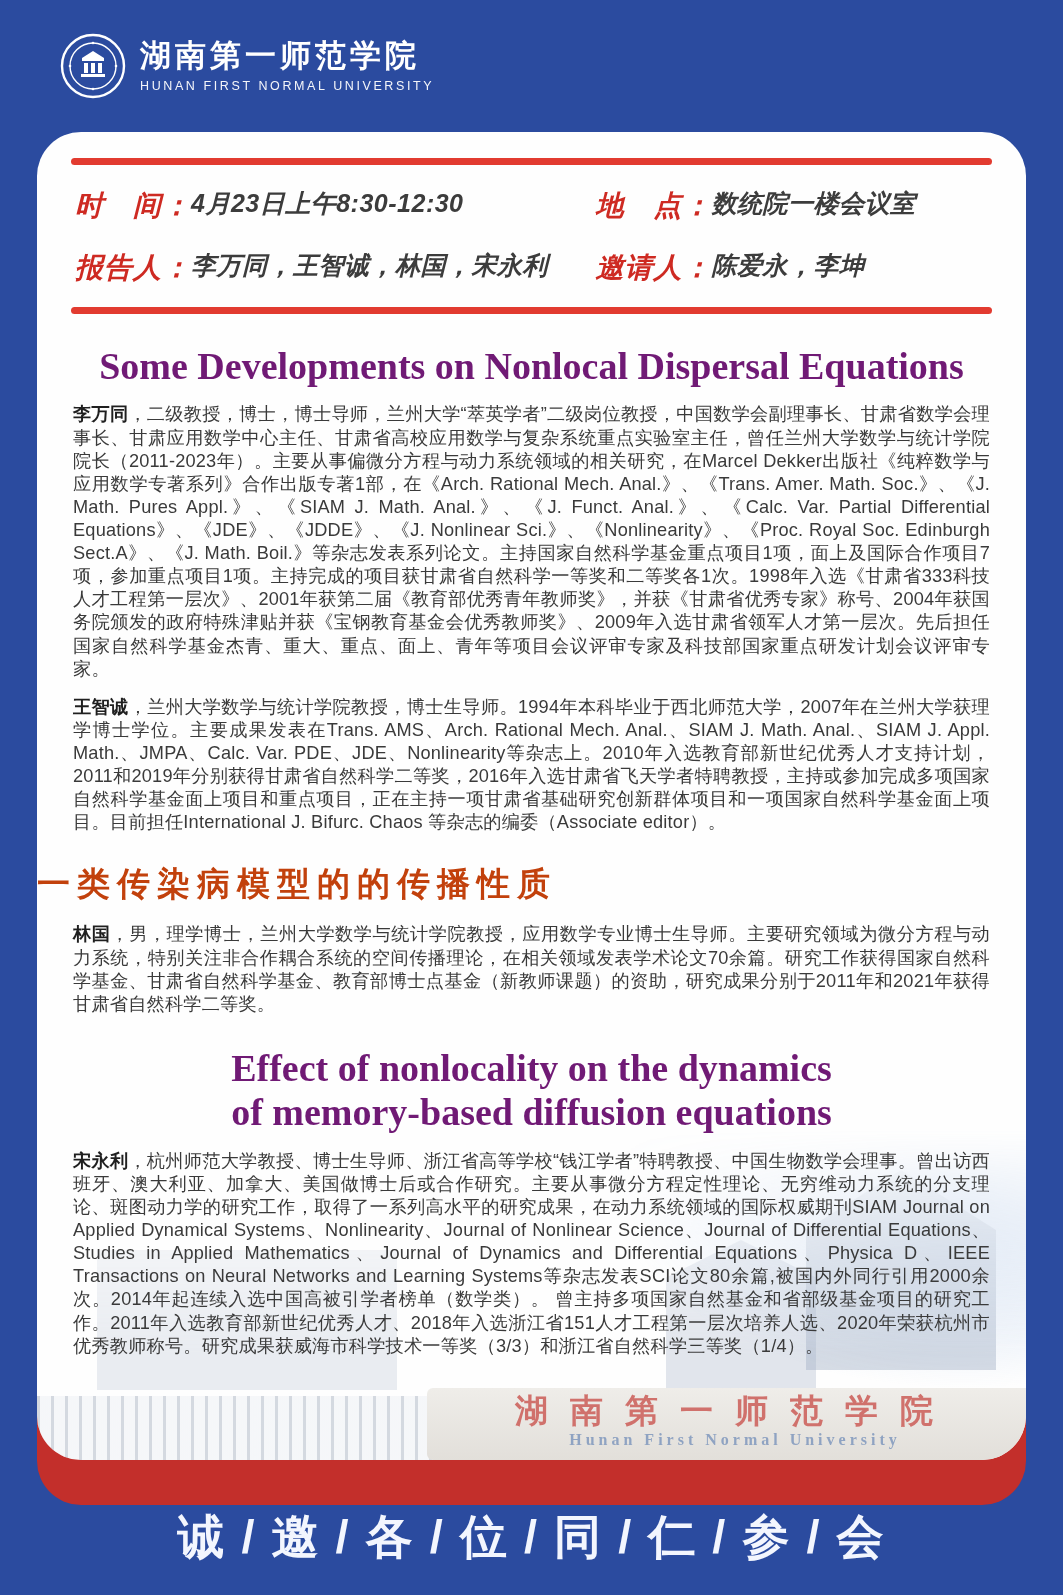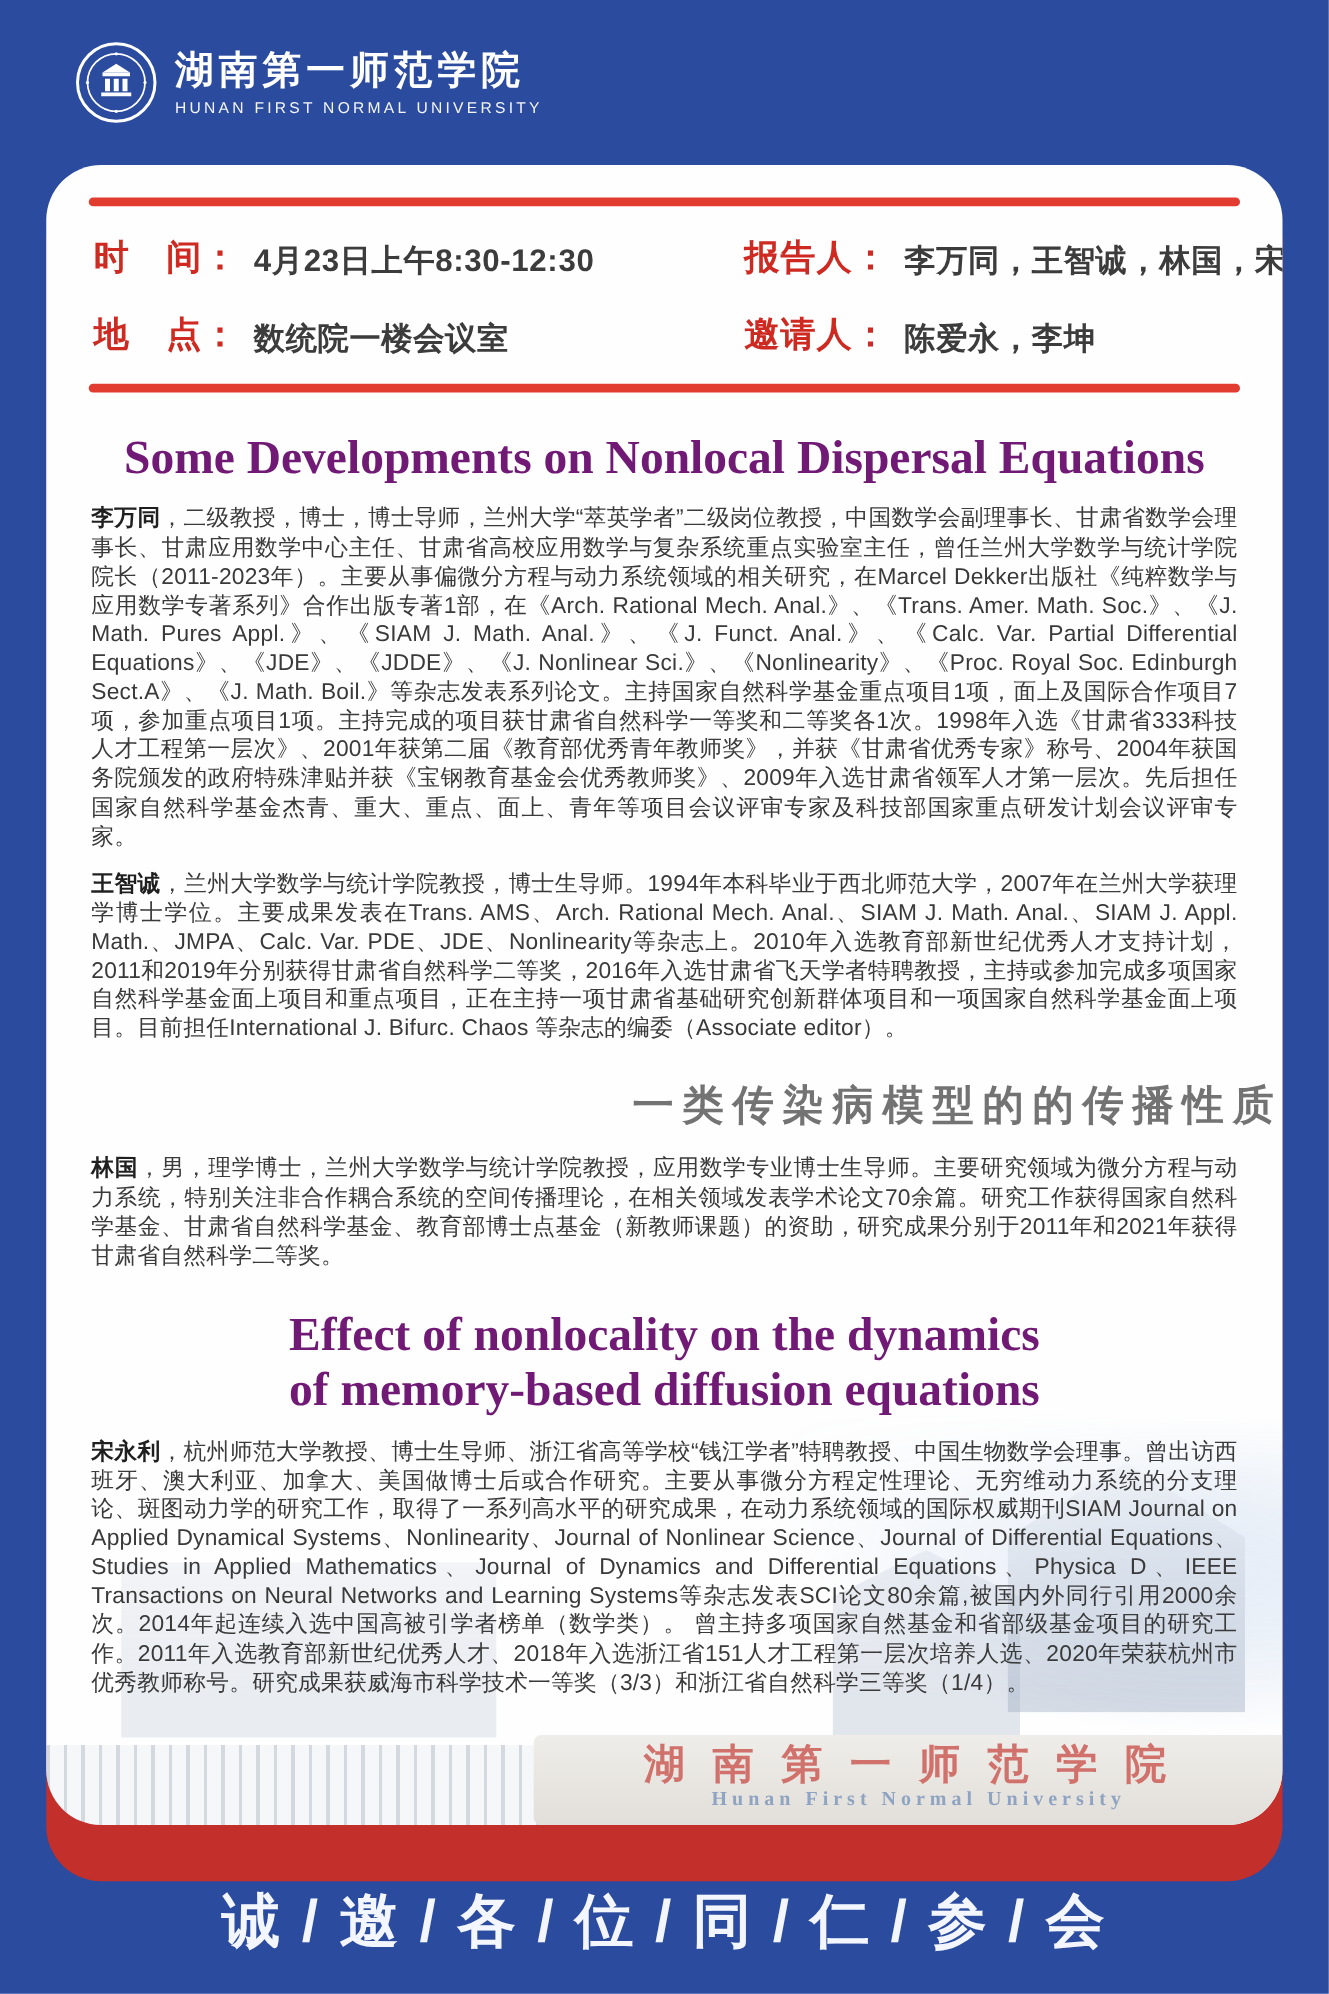--- a/index.html
+++ b/index.html
@@ -32,33 +32,33 @@
     background:#FEFEFE;border-radius:44px;overflow:hidden;
   }
   .card-content{position:relative;z-index:2;}
   
   .info-panel{margin:26px 34px 0 34px;}
   .info-rule{height:7px;background:#E23B30;border-radius:4px;}
   .info-grid{
     display:grid;grid-template-columns:57% 43%;
     row-gap:24px;padding:22px 4px 20px 4px;
   }
-  .info-item{display:flex;align-items:flex-end;gap:12px;white-space:nowrap;}
+  .info-item{display:flex;align-items:flex-start;white-space:nowrap;font-style:italic;}
   .info-label{color:#CE2A22;font-size:28px;font-weight:900;letter-spacing:1px;}
   .info-value{color:#3C3C3C;font-size:25px;font-weight:700;letter-spacing:.5px;}
   
   .sec-title-en{
     font-family:"Liberation Serif",serif;font-weight:700;
     color:#701a75;text-align:center;
     font-size:38px;line-height:1.17;
     margin:30px 26px 13px 26px;
     text-wrap:balance;
   }
   .sec-title-cn{
-    color:#737373;text-align:right;font-weight:900;
+    color:#c2410c;text-align:left;font-weight:900;
     font-size:33px;letter-spacing:7px;
     margin:28px 0 16px 0;
   }
   
   .bio{
     margin:15px 36px;color:#3A3A3A;
     font-size:18.2px;line-height:1.27;
     text-align:justify;letter-spacing:.2px;
   }
   .bio b{color:#1f1f1f;}
@@ -145,26 +145,26 @@
   <div class="card-content">
 
     <div class="info-panel">
       <div class="info-rule"></div>
       <div class="info-grid">
         <div class="info-item">
           <span class="info-label">时　间：</span>
           <span class="info-value">4月23日上午8:30-12:30</span>
         </div>
         <div class="info-item">
+          <span class="info-label">地　点：</span>
+          <span class="info-value">数统院一楼会议室</span>
+        </div>
+        <div class="info-item">
           <span class="info-label">报告人：</span>
           <span class="info-value">李万同，王智诚，林国，宋永利</span>
-        </div>
-        <div class="info-item">
-          <span class="info-label">地　点：</span>
-          <span class="info-value">数统院一楼会议室</span>
         </div>
         <div class="info-item">
           <span class="info-label">邀请人：</span>
           <span class="info-value">陈爱永，李坤</span>
         </div>
       </div>
       <div class="info-rule"></div>
     </div>
 
     <div class="sec-title-en">Some Developments on Nonlocal Dispersal Equations</div>

